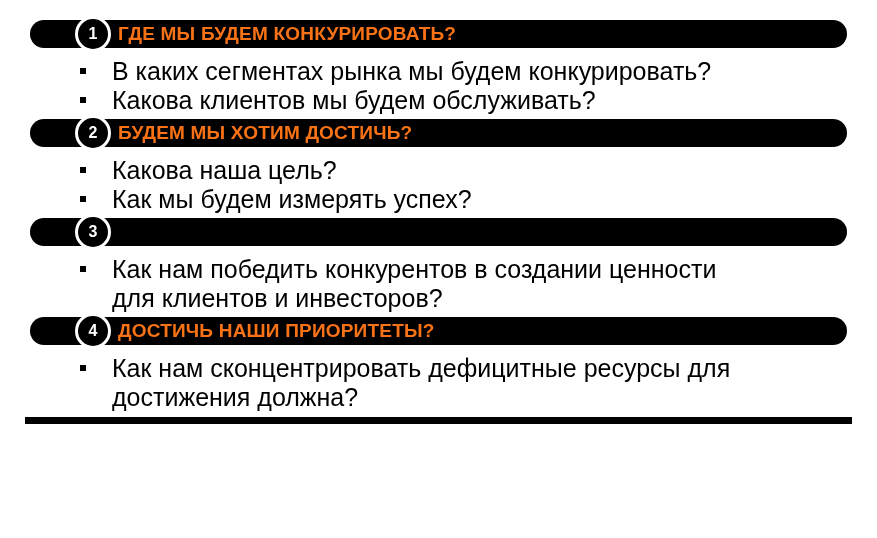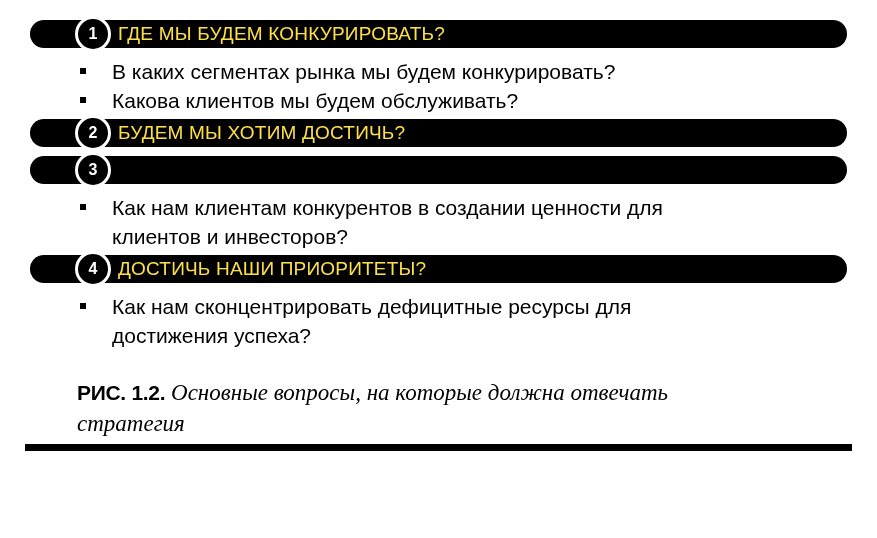--- a/index.html
+++ b/index.html
@@ -41,34 +41,34 @@
     display: flex;
     align-items: center;
     justify-content: center;
     box-sizing: content-box;
   }
   .bar-title {
     position: absolute;
     left: 88px;
     top: 50%;
     transform: translateY(-50%);
-    color: #fde047;
-    font-weight: 400;
+    color: #f97316;
+    font-weight: 700;
     font-size: 19px;
     letter-spacing: 0.2px;
     white-space: nowrap;
     text-align: right;
   }
   .bullets {
     margin: 9px 0 3px 0;
   }
   .bullet {
     position: relative;
     padding-left: 82px;
-    font-size: 21px;
+    font-size: 25px;
     line-height: 29px;
     max-width: 720px;
     box-sizing: border-box;
   }
   .bullet .marker {
     position: absolute;
     left: 50px;
     top: 11px;
     width: 6px;
     height: 6px;
@@ -121,44 +121,45 @@
     </div>
   </div>
 
   <div class="bar">
     <span class="num-badge">2</span>
     <span class="bar-title">БУДЕМ МЫ ХОТИМ ДОСТИЧЬ?</span>
   </div>
   <div class="bullets">
     <div class="bullet">
       <span class="marker"></span>
+      <span>Какова наша цель?</span>
+    </div>
+    <div class="bullet">
+      <span class="marker"></span>
+      <span>Как мы будем измерять успех?</span>
     </div>
   </div>
 
   <div class="bar">
     <span class="num-badge">3</span>
   </div>
   <div class="bullets">
     <div class="bullet">
       <span class="marker"></span>
-      <span>Как нам клиентам конкурентов в создании ценности для клиентов и инвесторов?</span>
+      <span>Как нам победить конкурентов в создании ценности для клиентов и инвесторов?</span>
     </div>
   </div>
 
   <div class="bar">
     <span class="num-badge">4</span>
     <span class="bar-title">ДОСТИЧЬ НАШИ ПРИОРИТЕТЫ?</span>
   </div>
   <div class="bullets">
     <div class="bullet">
       <span class="marker"></span>
-      <span>Как нам сконцентрировать дефицитные ресурсы для достижения успеха?</span>
+      <span>Как нам сконцентрировать дефицитные ресурсы для достижения должна?</span>
     </div>
   </div>
 
-  <div class="caption">
-    <span class="cap-label">РИС. 1.2.</span>
-    <span>Основные вопросы, на которые должна отвечать стратегия</span>
-  </div>
 
   <div class="bottom-rule"></div>
 
 </div>
 
 </body></html>

